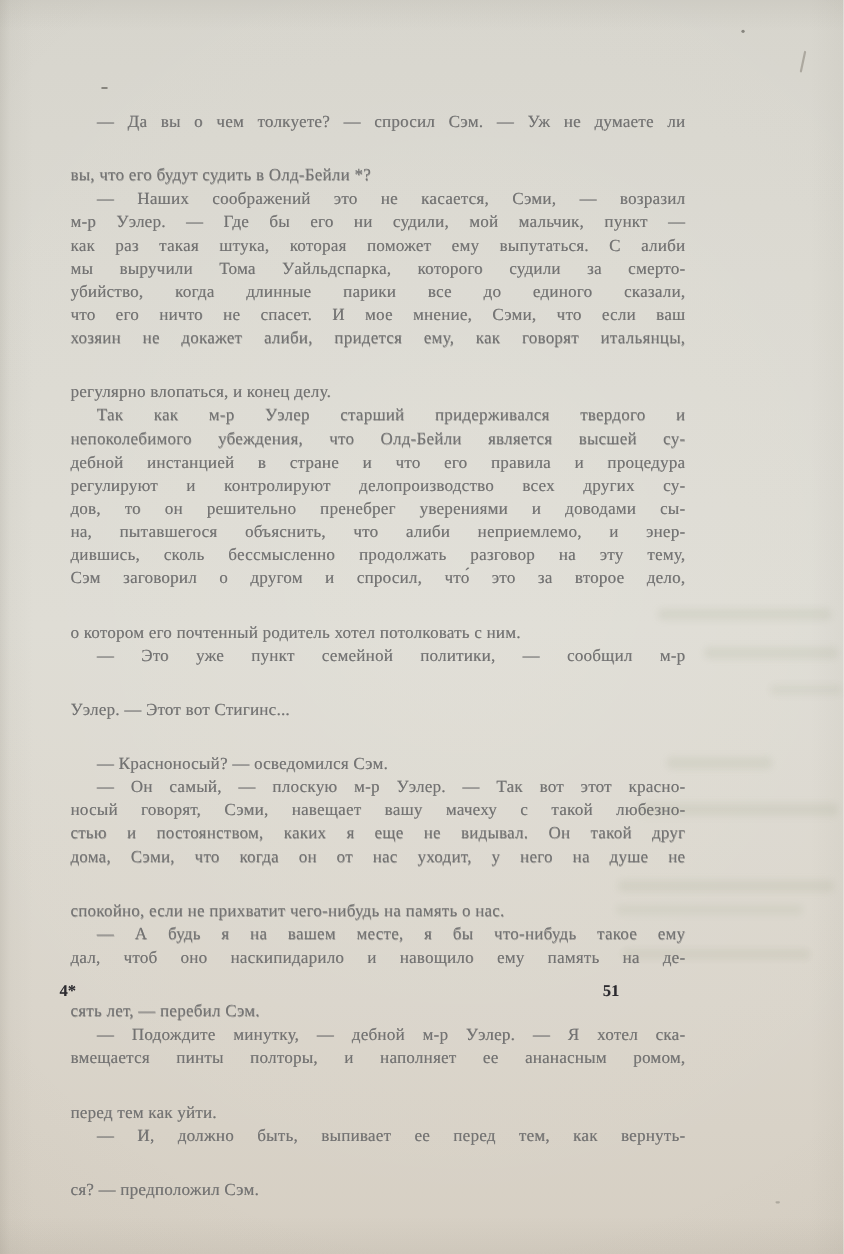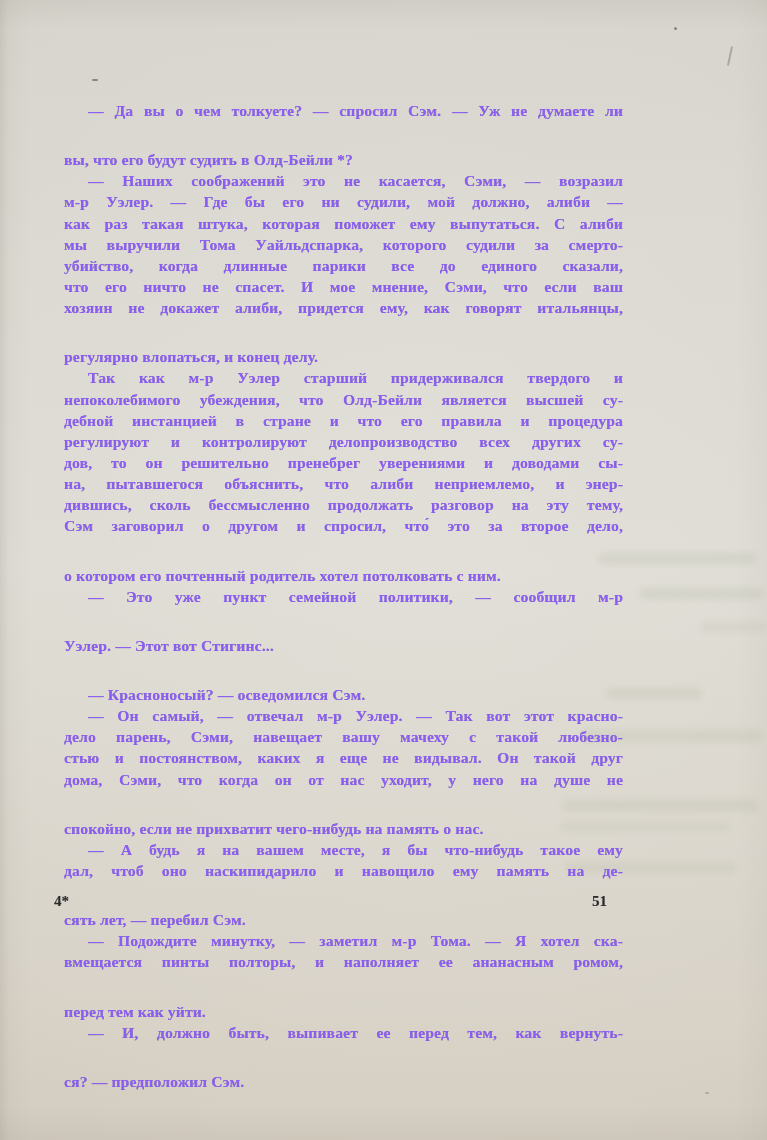--- a/index.html
+++ b/index.html
@@ -10,36 +10,36 @@
   }
   .paper-shade{
     position:absolute;inset:0;pointer-events:none;
     background:
       linear-gradient(90deg,rgba(110,105,92,0.14) 0%,rgba(110,105,92,0.04) 1.2%,rgba(0,0,0,0) 4%,rgba(0,0,0,0) 96%,rgba(120,115,100,0.05) 100%),
       linear-gradient(180deg,rgba(110,105,92,0.08) 0%,rgba(0,0,0,0) 2.5%,rgba(0,0,0,0) 97%,rgba(110,100,85,0.07) 100%),
       radial-gradient(120% 90% at 55% 45%,rgba(255,255,252,0.10) 0%,rgba(0,0,0,0) 60%,rgba(100,92,75,0.07) 100%);
   }
   .textblock{
     position:absolute;left:64px;top:100px;width:559px;
-    font-size:15.5px;line-height:21.15px;font-weight:700;
-    color:#8b5cf6;letter-spacing:0.2px;
+    font-size:15.5px;line-height:21.15px;font-weight:400;
+    color:#737373;letter-spacing:0.2px;
     text-shadow:0.3px 0.3px 0 rgba(43,42,47,0.35);
   }
   .line{
     text-align:justify;text-align-last:justify;
     white-space:normal;height:21.15px;overflow:visible;
   }
   .line.first{text-indent:24px;}
   .line.last{text-align-last:left;margin-top:28px;}
   .footer-sig,.footer-page{
     position:absolute;top:893px;font-size:15px;font-weight:700;color:#2b2a2f;
     text-shadow:0.3px 0.3px 0 rgba(43,42,47,0.3);
   }
   .footer-sig{left:54px;}
-  .footer-page{left:592px;}
+  .footer-page{left:548px;}
   .bleed{
     position:absolute;pointer-events:none;border-radius:5px;
     background:rgba(148,158,122,0.13);filter:blur(3px);
   }
   .speck{position:absolute;pointer-events:none;background:rgba(70,68,62,0.55);border-radius:50%;}
   .scratch{position:absolute;pointer-events:none;background:rgba(120,114,102,0.45);width:1.5px;border-radius:1px;}
 </style>
 </head>
 <body>
 
@@ -56,48 +56,48 @@
 
 <div class="speck" style="left:674px;top:27px;width:3px;height:3px;"></div>
 <div class="speck" style="left:92px;top:79px;width:6px;height:2px;border-radius:1px;"></div>
 <div class="scratch" style="left:729px;top:46px;height:20px;transform:rotate(12deg);"></div>
 <div class="speck" style="left:705px;top:1092px;width:4px;height:2px;opacity:.5;border-radius:1px;"></div>
 
 <div class="textblock" id="textblock">
     <div class="line first">— Да вы о чем толкуете? — спросил Сэм. — Уж не думаете ли</div>
     <div class="line last">вы, что его будут судить в Олд-Бейли *?</div>
     <div class="line first">— Наших соображений это не касается, Сэми, — возразил</div>
-    <div class="line">м-р Уэлер. — Где бы его ни судили, мой должно, алиби —</div>
+    <div class="line">м-р Уэлер. — Где бы его ни судили, мой мальчик, пункт —</div>
     <div class="line">как раз такая штука, которая поможет ему выпутаться. С алиби</div>
     <div class="line">мы выручили Тома Уайльдспарка, которого судили за смерто-</div>
     <div class="line">убийство, когда длинные парики все до единого сказали,</div>
     <div class="line">что его ничто не спасет. И мое мнение, Сэми, что если ваш</div>
     <div class="line">хозяин не докажет алиби, придется ему, как говорят итальянцы,</div>
     <div class="line last">регулярно влопаться, и конец делу.</div>
     <div class="line first">Так как м-р Уэлер старший придерживался твердого и</div>
     <div class="line">непоколебимого убеждения, что Олд-Бейли является высшей су-</div>
     <div class="line">дебной инстанцией в стране и что его правила и процедура</div>
     <div class="line">регулируют и контролируют делопроизводство всех других су-</div>
     <div class="line">дов, то он решительно пренебрег уверениями и доводами сы-</div>
     <div class="line">на, пытавшегося объяснить, что алиби неприемлемо, и энер-</div>
     <div class="line">дившись, сколь бессмысленно продолжать разговор на эту тему,</div>
     <div class="line">Сэм заговорил о другом и спросил, что́ это за второе дело,</div>
     <div class="line last">о котором его почтенный родитель хотел потолковать с ним.</div>
     <div class="line first">— Это уже пункт семейной политики, — сообщил м-р</div>
     <div class="line last">Уэлер. — Этот вот Стигинс...</div>
     <div class="line first last">— Красноносый? — осведомился Сэм.</div>
-    <div class="line first">— Он самый, — отвечал м-р Уэлер. — Так вот этот красно-</div>
-    <div class="line">дело парень, Сэми, навещает вашу мачеху с такой любезно-</div>
+    <div class="line first">— Он самый, — плоскую м-р Уэлер. — Так вот этот красно-</div>
+    <div class="line">носый говорят, Сэми, навещает вашу мачеху с такой любезно-</div>
     <div class="line">стью и постоянством, каких я еще не видывал. Он такой друг</div>
     <div class="line">дома, Сэми, что когда он от нас уходит, у него на душе не</div>
     <div class="line last">спокойно, если не прихватит чего-нибудь на память о нас.</div>
     <div class="line first">— А будь я на вашем месте, я бы что-нибудь такое ему</div>
     <div class="line">дал, чтоб оно наскипидарило и навощило ему память на де-</div>
     <div class="line last">сять лет, — перебил Сэм.</div>
-    <div class="line first">— Подождите минутку, — заметил м-р Тома. — Я хотел ска-</div>
+    <div class="line first">— Подождите минутку, — дебной м-р Уэлер. — Я хотел ска-</div>
     <div class="line">вмещается пинты полторы, и наполняет ее ананасным ромом,</div>
     <div class="line last">перед тем как уйти.</div>
     <div class="line first">— И, должно быть, выпивает ее перед тем, как вернуть-</div>
     <div class="line last">ся? — предположил Сэм.</div>
   </div>
 
 <div class="footer-sig">4*</div>
 <div class="footer-page">51</div>
 
 </body></html>

